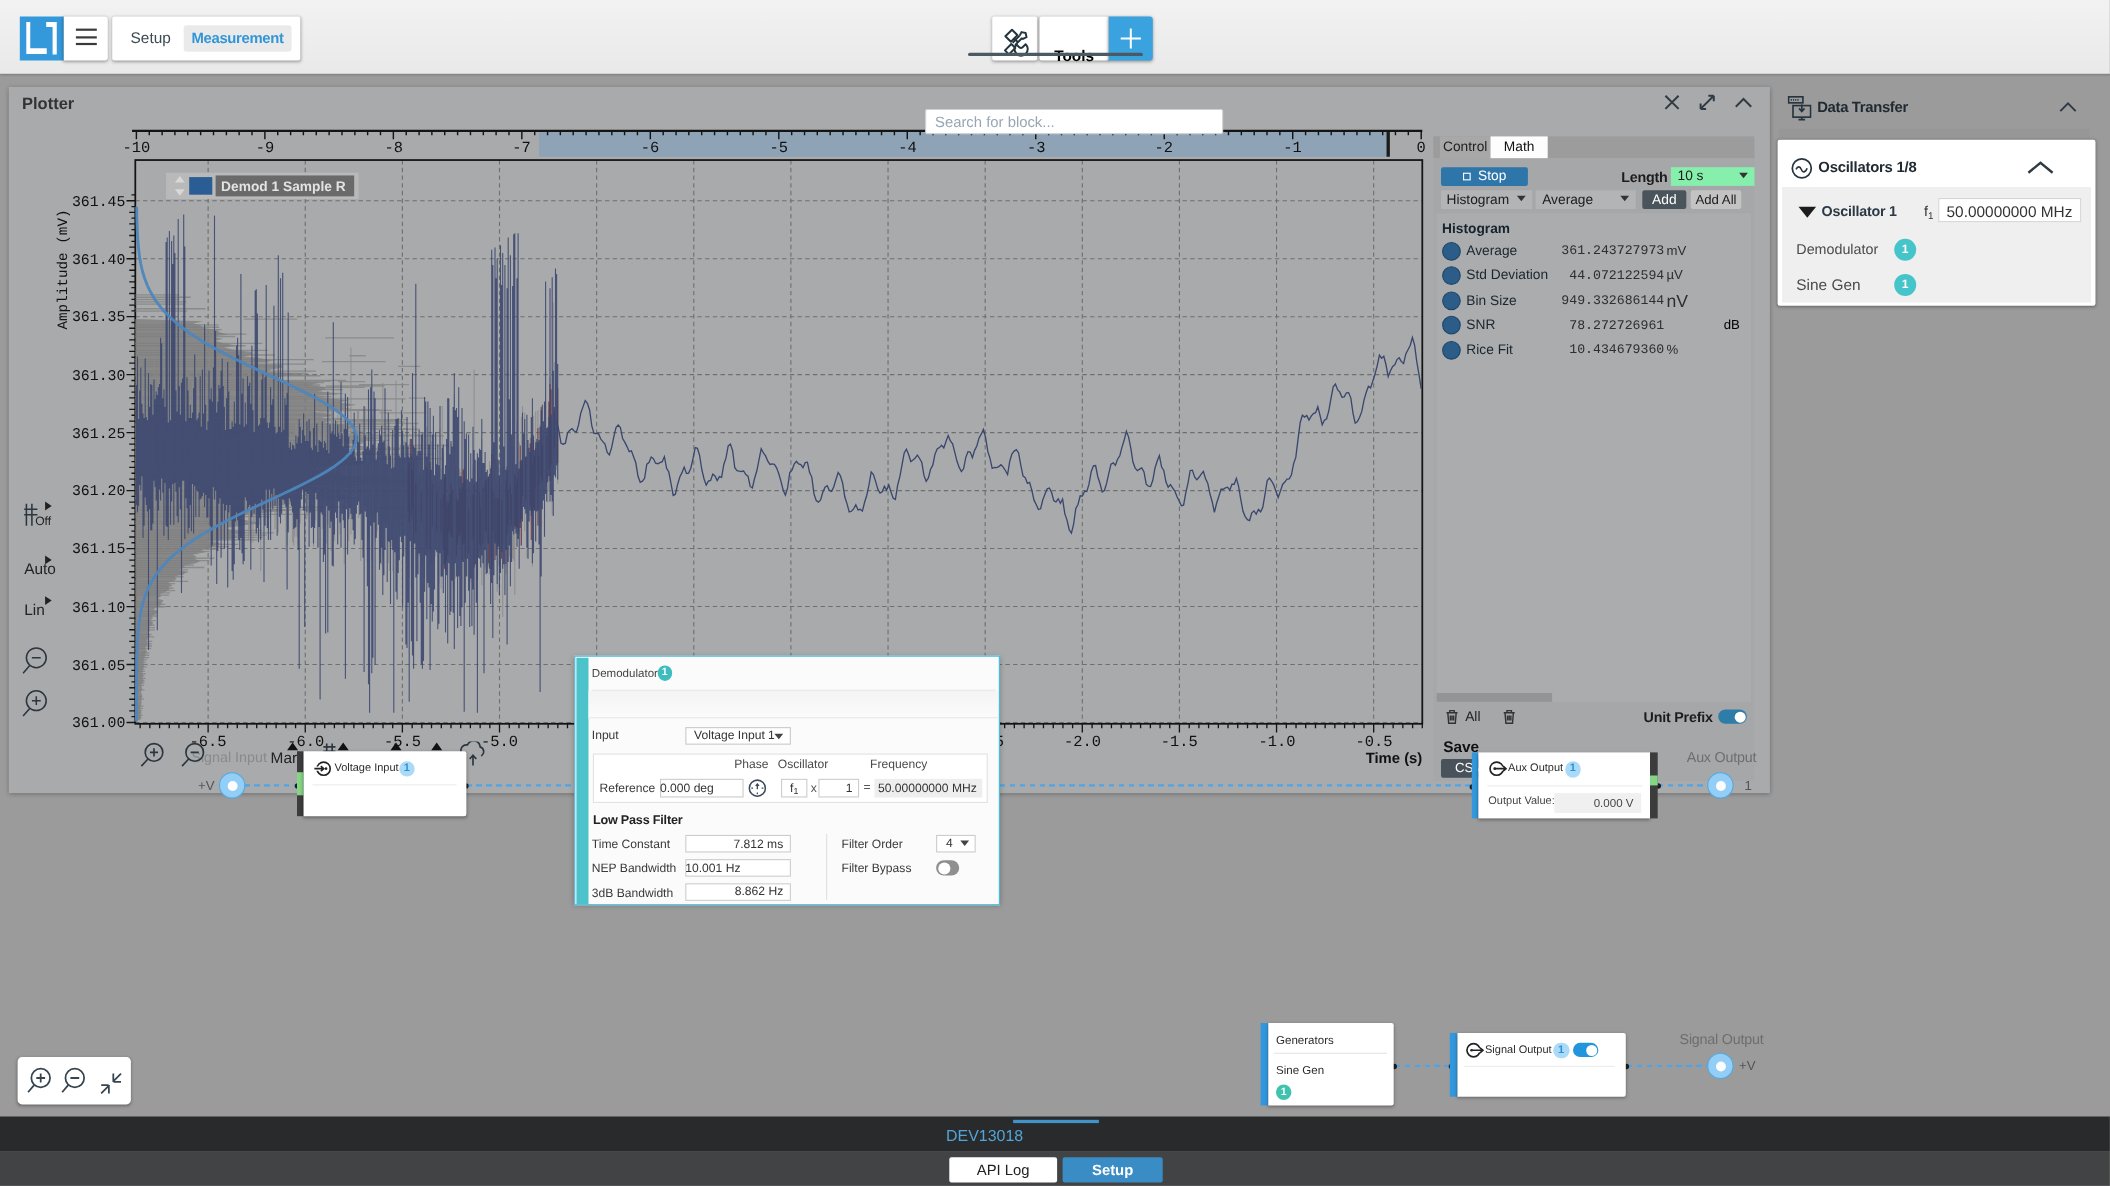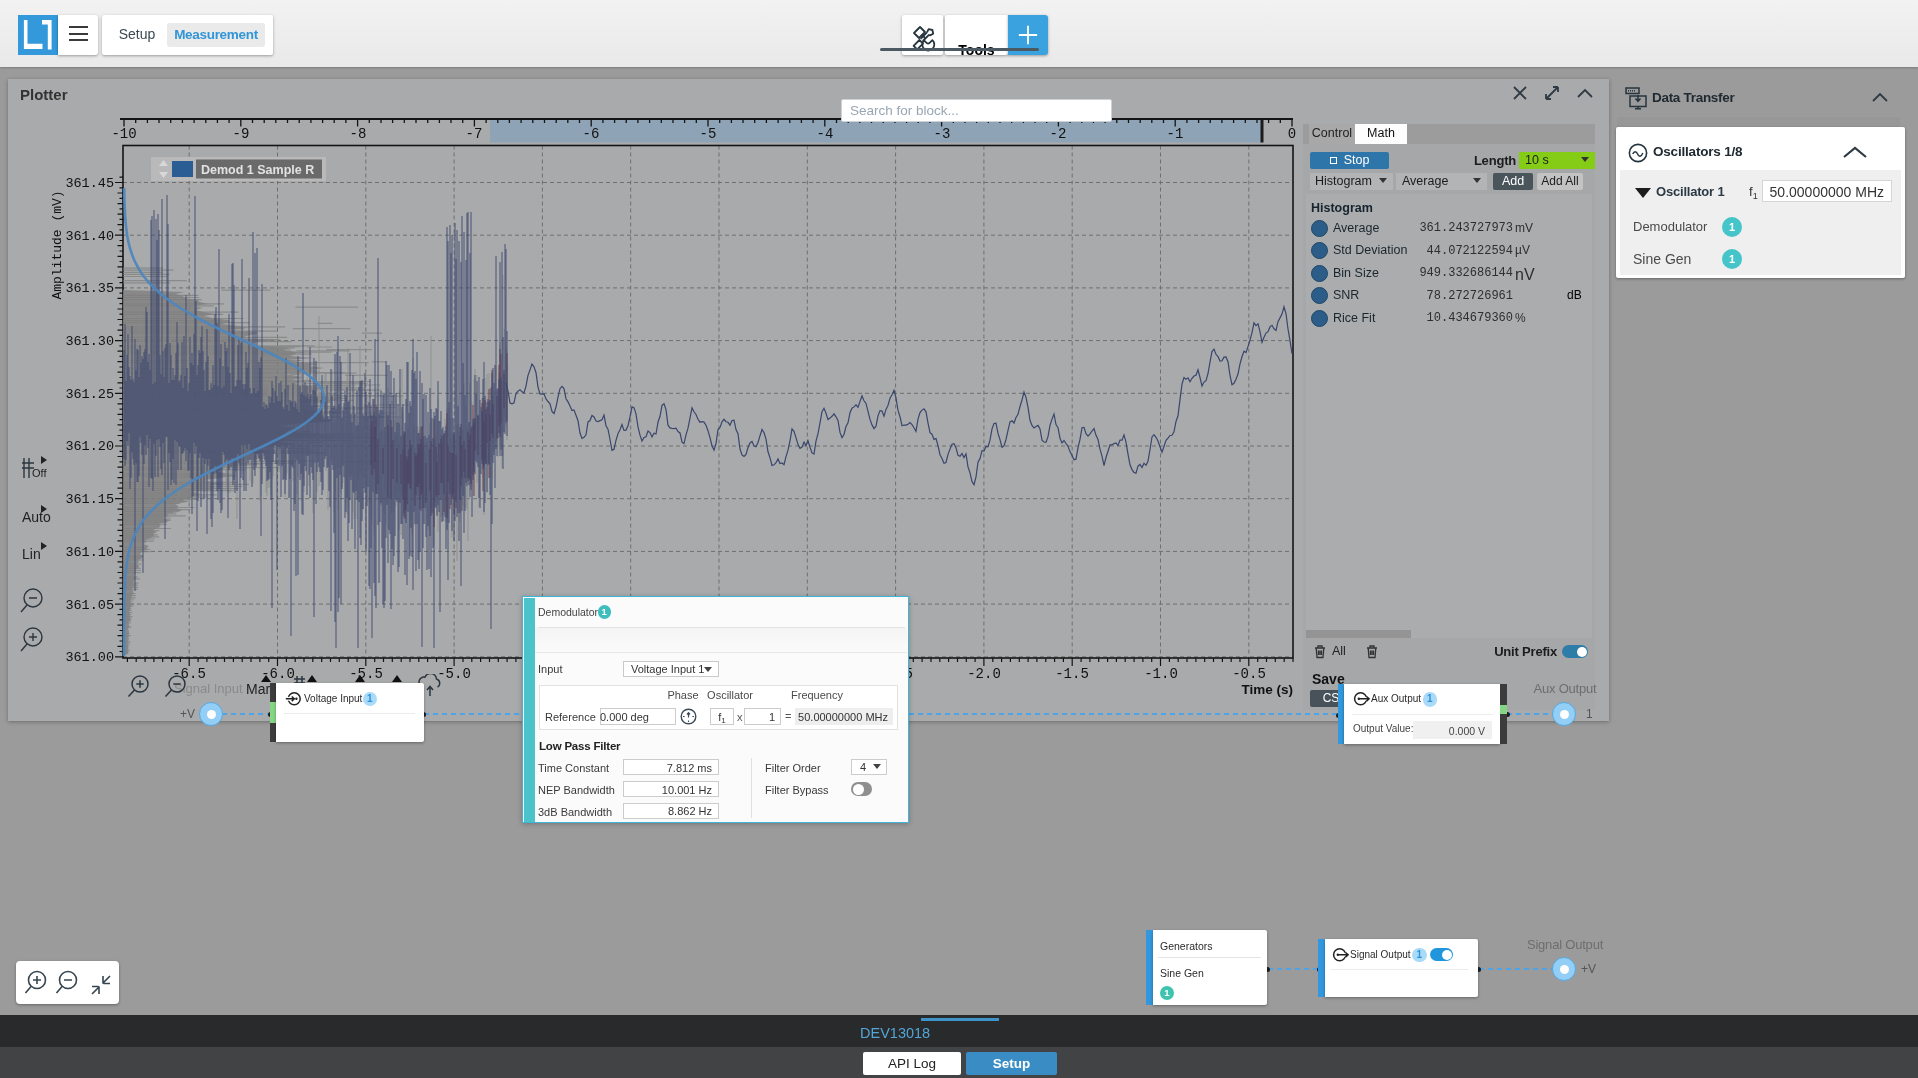--- a/index.html
+++ b/index.html
@@ -136,21 +136,21 @@
 <path d="M140 1 l5 7 h-10z M186 1 l5 7 h-10z M234 1 l5 7 h-10z M271 1 l5 7 h-10z" fill="#111"></path>
 </svg>
 <div class="ab" style="left:841px;top:99px;width:271px;height:23px;background:#fff;border:1px solid #ccd2d6;border-radius:2px"></div>
 <div class="ab" style="left:850px;top:103px;font-size:13.5px;color:#98a6b3">Search for block...</div>
 <div class="ab" style="left:1303px;top:124px;width:292px;height:19.5px;background:#9c9c9d"></div>
 <div class="ab" style="left:1309px;top:124px;width:46px;height:19.5px;background:#a8a8a8;font-size:12.5px;color:#222;text-align:center;line-height:19px">Control</div>
 <div class="ab" style="left:1355px;top:124px;width:52px;height:20px;background:#fdfdfd;font-size:12.5px;color:#111;text-align:center;line-height:19px">Math</div>
 <div class="ab" style="left:1303px;top:144px;width:292px;height:566px;background:#a6a7a9"></div>
 <div class="ab" style="left:1310px;top:152px;width:79px;height:17px;background:#2e76a9;border-radius:2px;color:#fff;font-size:12.5px;text-align:center;line-height:16px"><span style="display:inline-block;width:7px;height:7px;border:1.3px solid #fff;margin-right:7px"></span>Stop</div>
 <div class="ab" style="left:1432px;top:153px;width:84px;text-align:right;font-size:13px;font-weight:bold;color:#1c1c1c;letter-spacing:-0.2px">Length</div>
-<div class="ab" style="left:1519px;top:152px;width:76px;height:17px;background:#84cc16;font-size:12.5px;color:#1c1c1c;line-height:16px;padding-left:6px">10 s<span style="position:absolute;right:6px;top:5px;width:0;height:0;border:4px solid transparent;border-top:5px solid #333"></span></div>
+<div class="ab" style="left:1519px;top:152px;width:76px;height:17px;background:#86efac;font-size:12.5px;color:#1c1c1c;line-height:16px;padding-left:6px">10 s<span style="position:absolute;right:6px;top:5px;width:0;height:0;border:4px solid transparent;border-top:5px solid #333"></span></div>
 <div class="ab" style="left:1310px;top:173px;width:83px;height:17px;background:#b3b4b5;font-size:12.5px;color:#1c1c1c;line-height:16px;padding-left:5px">Histogram<span style="position:absolute;right:6px;top:5px;width:0;height:0;border:4px solid transparent;border-top:5px solid #333"></span></div>
 <div class="ab" style="left:1396px;top:173px;width:91px;height:17px;background:#b3b4b5;font-size:12.5px;color:#1c1c1c;line-height:16px;padding-left:6px">Average<span style="position:absolute;right:6px;top:5px;width:0;height:0;border:4px solid transparent;border-top:5px solid #333"></span></div>
 <div class="ab" style="left:1493px;top:173px;width:40px;height:17px;background:#49545b;border-radius:2px;color:#fff;font-size:12.5px;text-align:center;line-height:16px">Add</div>
 <div class="ab" style="left:1537px;top:173px;width:46px;height:17px;background:#c3c3c3;border-radius:2px;color:#1c1c1c;font-size:12px;text-align:center;line-height:16px">Add All</div>
 <div class="ab" style="left:1306px;top:194px;width:286px;height:444px;background:#abacae"></div>
 <div class="ab" style="left:1311px;top:201px;font-size:12.5px;font-weight:bold;color:#16242e">Histogram</div>
 <div class="ab" style="left:1310.5px;top:219.5px;width:17px;height:17px;border-radius:50%;background:#2c5d89;border:1px solid #1d4668"></div>
 <div class="ab" style="left:1333px;top:220.5px;font-size:12.5px;color:#1a262e">Average</div>
 <div class="ab" style="left:1380px;top:221px;width:133px;text-align:right;font-family:'Liberation Mono',monospace;font-size:12px;color:#2e2e2e">361.243727973</div>
 <div class="ab" style="left:1515px;top:220.5px;font-size:12px;color:#2e2e2e">mV</div>
@@ -335,21 +335,21 @@
 <div class="ab" style="left:744px;top:711px;width:31px;text-align:right;font-size:11px;color:#333">1</div>
 <div class="ab" style="left:785px;top:710px;font-size:11px;color:#555">=</div>
 <div class="ab" style="left:795px;top:708px;width:98px;height:17px;background:#eeeeee"></div>
 <div class="ab" style="left:795px;top:711px;width:93px;text-align:right;font-size:11px;color:#333">50.00000000 MHz</div>
 <div class="ab" style="left:539px;top:740px;font-size:11.5px;font-weight:bold;color:#222;letter-spacing:-0.2px">Low Pass Filter</div>
 <div class="ab" style="left:538px;top:762px;font-size:11px;color:#3a3a3a">Time Constant</div>
 <div class="ab" style="left:623px;top:759px;width:96px;height:16px;background:#fff;border:1px solid #ccc"></div>
 <div class="ab" style="left:623px;top:761.5px;width:89px;text-align:right;font-size:11px;color:#333">7.812 ms</div>
 <div class="ab" style="left:538px;top:784px;font-size:11px;color:#3a3a3a">NEP Bandwidth</div>
 <div class="ab" style="left:623px;top:781px;width:96px;height:16px;background:#fff;border:1px solid #ccc"></div>
-<div class="ab" style="left:623px;top:783.5px;width:89px;text-align:right;font-size:11px;color:#333">10.001 Hz</div>
+<div class="ab" style="left:623px;top:783.5px;width:89px;text-align:left;font-size:11px;color:#333">10.001 Hz</div>
 <div class="ab" style="left:538px;top:805.5px;font-size:11px;color:#3a3a3a">3dB Bandwidth</div>
 <div class="ab" style="left:623px;top:802.5px;width:96px;height:16px;background:#fff;border:1px solid #ccc"></div>
 <div class="ab" style="left:623px;top:805.0px;width:89px;text-align:right;font-size:11px;color:#333">8.862 Hz</div>
 <div class="ab" style="left:751px;top:758px;width:1px;height:60px;background:#e0e0e0"></div>
 <div class="ab" style="left:765px;top:762px;font-size:11px;color:#3a3a3a">Filter Order</div>
 <div class="ab" style="left:851px;top:759px;width:36px;height:16px;background:#fff;border:1px solid #ccc;font-size:11px;color:#333;line-height:15px;padding-left:8px">4<span style="position:absolute;right:5px;top:4px;width:0;height:0;border:4px solid transparent;border-top:5px solid #444"></span></div>
 <div class="ab" style="left:765px;top:784px;font-size:11px;color:#3a3a3a">Filter Bypass</div>
 <div class="ab" style="left:851px;top:782px;width:21px;height:14px;border-radius:7px;background:#8f8f8f">
     <div style="position:absolute;left:1.5px;top:1.5px;width:11px;height:11px;border-radius:50%;background:#fff"></div>
   </div>

